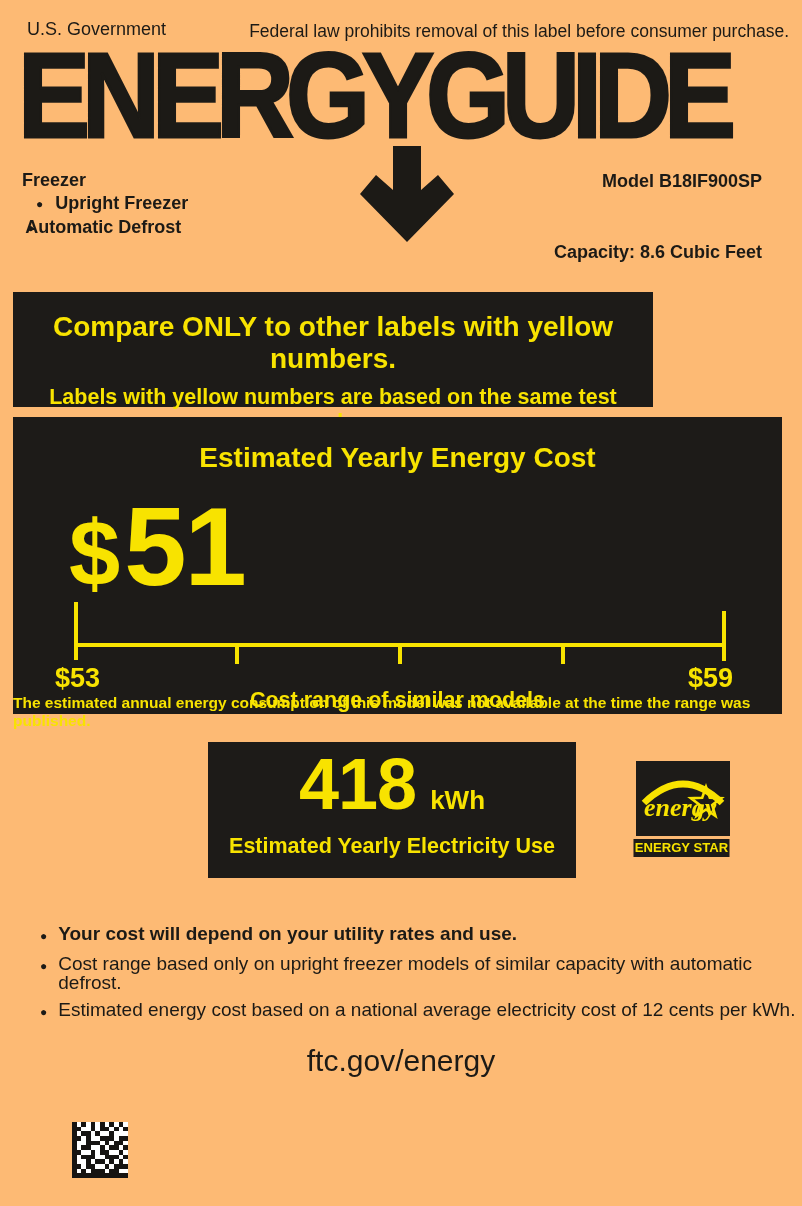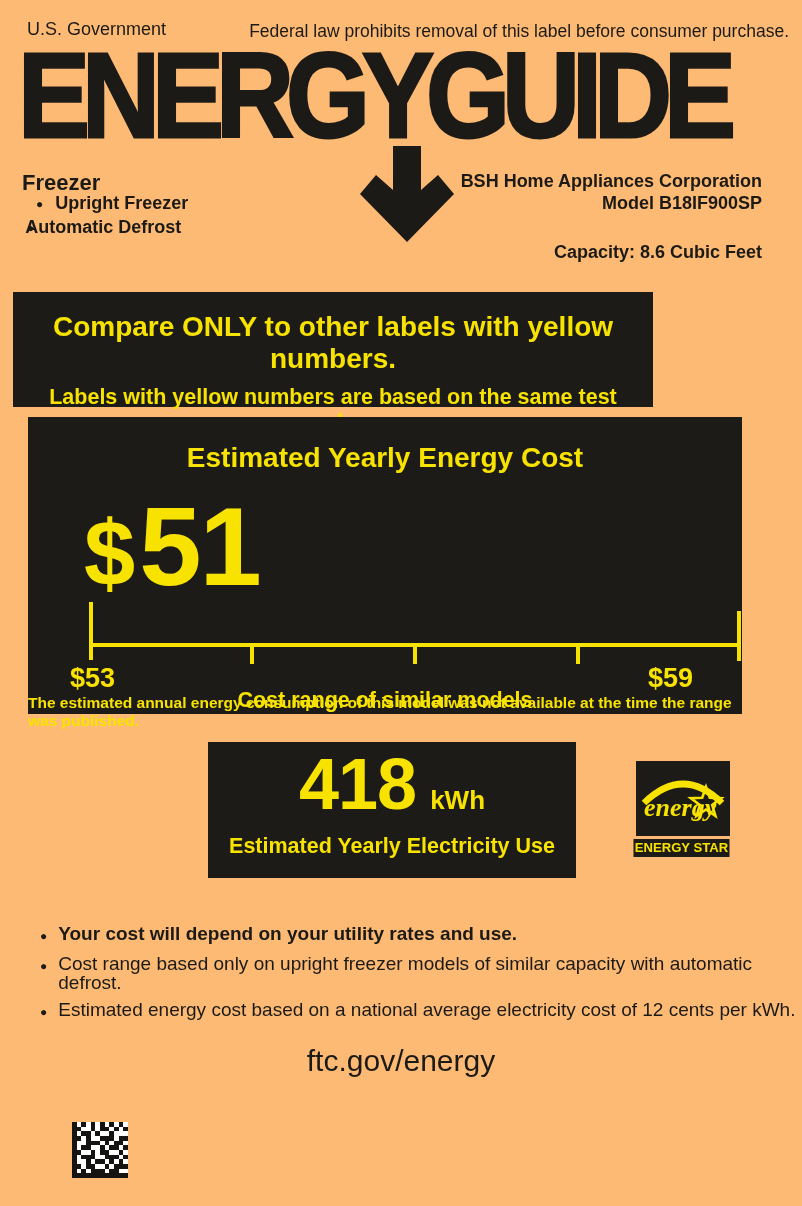--- a/index.html
+++ b/index.html
@@ -16,36 +16,36 @@
   .logotype{
     left:18px;top:40px;font-size:108px;font-weight:bold;line-height:100px;
     letter-spacing:-8px;white-space:nowrap;
     transform:scaleY(1.12);transform-origin:0 0;
     -webkit-text-stroke:2.5px #1C1A16;
   }
   .arrow-svg{left:360px;top:146px;}
   .arrow-svg polygon{fill:#1C1A16;}
 
   
-  .p-cat{left:22px;top:170px;font-size:22px;font-weight:bold;}
+  .p-cat{left:22px;top:170px;font-size:18px;font-weight:bold;}
   .feat{display:flex;align-items:center;font-size:18px;font-weight:bold;}
   .feat .dot{font-size:12px;margin-right:12px;}
   .feat1{left:36px;top:193px;}
   .feat2{left:27px;top:217px;}
   .feat2 .dot{margin-right:-9px;position:relative;z-index:1;}
   .p-right{right:40px;top:170px;text-align:right;font-size:18px;font-weight:bold;line-height:22px;}
   .p-cap{right:40px;top:242px;font-size:18px;font-weight:bold;}
 
   
   .blackbox{background:#1D1B18;color:#F8E300;}
   .banner{left:13px;top:292px;width:640px;height:115px;text-align:center;}
   .banner-title{margin-top:19px;font-size:28px;font-weight:bold;}
   .banner-sub{margin-top:10px;font-size:21.5px;font-weight:bold;}
 
-  .costbox{left:28px;top:417px;width:714px;height:297px;}
+  .costbox{left:13px;top:417px;width:769px;height:297px;}
   .cost-title{text-align:center;margin-top:25px;font-size:28px;font-weight:bold;}
   .cost-value{left:56px;top:74px;display:flex;align-items:baseline;line-height:1;font-weight:bold;letter-spacing:-2px;}
   .cost-cur{font-size:92px;margin-right:6px;}
   .cost-num{font-size:112px;}
   .scale-line{left:61px;top:226px;width:652px;height:4px;background:#F8E300;}
   .tick{background:#F8E300;width:4px;}
   .tick-l{left:61px;top:185px;height:58px;}
   .tick-r{left:709px;top:194px;height:50px;}
   .tick-m1{left:222px;top:226px;height:21px;}
   .tick-m2{left:385px;top:226px;height:21px;}
@@ -94,21 +94,20 @@
   <div class="abs p-cat">Freezer</div>
   <div class="abs feat feat1">
     <span class="dot">●</span>
     <span>Upright Freezer</span>
   </div>
   <div class="abs feat feat2">
     <span class="dot">●</span>
     <span>Automatic Defrost</span>
   </div>
   <div class="abs p-right">
-    <div>BSH Home Appliances Corporation</div>
     <div>Model B18IF900SP</div>
   </div>
   <div class="abs p-cap">Capacity: 8.6 Cubic Feet</div>
 
   <div class="abs blackbox banner">
     <div class="banner-title">Compare ONLY to other labels with yellow numbers.</div>
     <div class="banner-sub">Labels with yellow numbers are based on the same test procedures.</div>
   </div>
 
   <div class="abs blackbox costbox">

